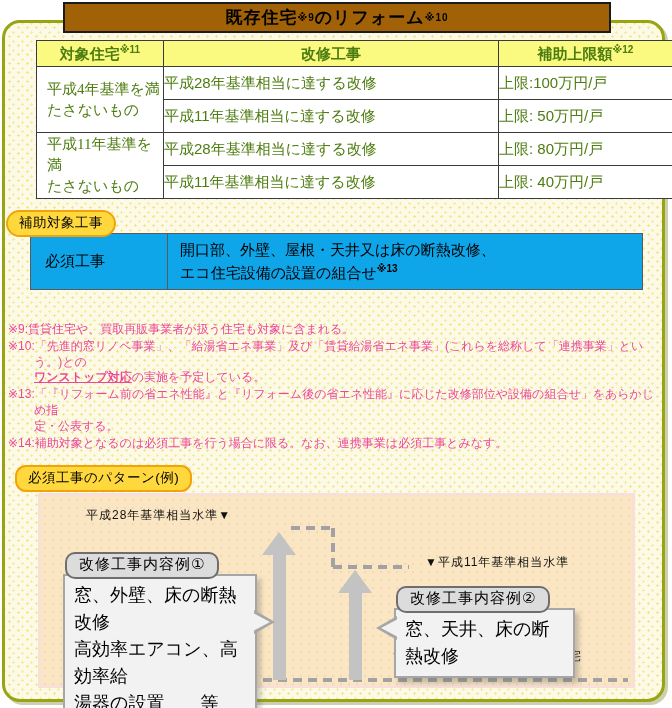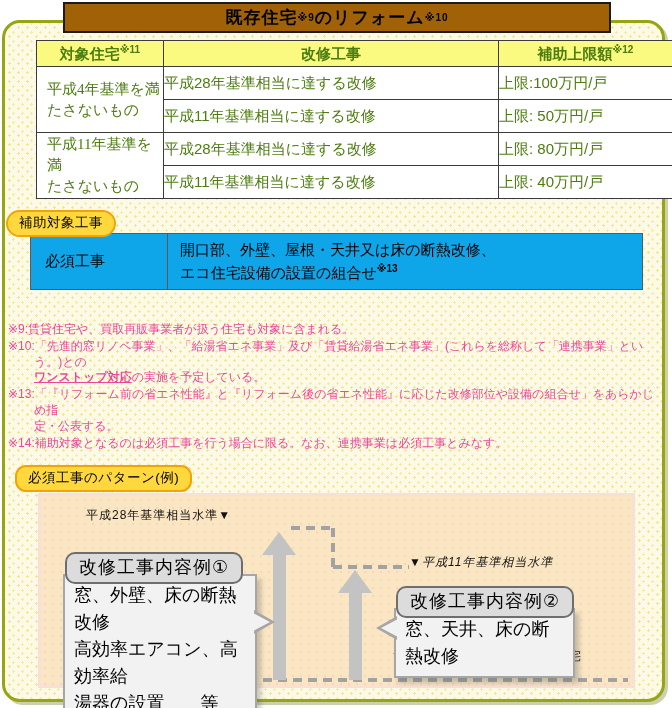--- a/index.html
+++ b/index.html
@@ -63,40 +63,40 @@
 
   .diagram {
     position:absolute; left:38px; top:493px; width:597px; height:195px; z-index:2;
     background-color:#FAE6C2;
     background-image:radial-gradient(rgba(228,158,138,0.22) 1px, transparent 1.3px);
     background-size:8px 8px;
     border:3px solid #F8DFD8;
   }
   .dlabel { position:absolute; font-size:12px; color:#111; letter-spacing:1px; white-space:nowrap; }
   .lbl-h28 { left:45px; top:11px; }
-  .lbl-h11 { left:368px; top:58px;font-style:italic; }
+  .lbl-h11 { left:384px; top:58px; }
   .lbl-h4  { left:350px; top:152px; }
 
   .dash-h { position:absolute; height:4px;
     background:repeating-linear-gradient(90deg,#A2A2A2 0 9px,transparent 9px 15px); }
   .dash-v { position:absolute; width:4px;
     background:repeating-linear-gradient(180deg,#A2A2A2 0 9px,transparent 9px 15px); }
   .dash-top { left:250px; top:30px; width:44px; }
   .dash-vert { left:290px; top:32px; height:39px; }
   .dash-mid { left:292px; top:69px; width:76px; }
   .dash-bottom { left:207px; top:182px; width:380px; }
 
   .arrow { position:absolute; width:34px; display:flex; flex-direction:column; align-items:center; z-index:1; }
   .arrow .head { width:0; height:0; border-left:17px solid transparent; border-right:17px solid transparent; border-bottom:23px solid #C3C3C3; }
   .arrow .shaft { width:13px; flex:1; background:#C3C3C3; }
   .arrow1 { left:221px; top:36px; height:148px; }
   .arrow2 { left:297px; top:74px; height:110px; }
 
   .btab { position:absolute; z-index:4; background:#DCDCDC; border:2px solid #6e6e6e;
-    border-radius:10px; font-size:18px; color:#000; letter-spacing:1px;
+    border-radius:10px; font-size:15px; color:#000; letter-spacing:1px;
     padding:1px 12px 3px; white-space:nowrap; }
   .btab1 { left:24px; top:56px; }
   .btab2 { left:355px; top:90px; }
   .bbody { position:absolute; z-index:3; background:#F2F2F2; border:2px solid #A6A6A6;
     font-size:18px; color:#000; line-height:1.5; padding:6px 9px;
     box-shadow:4px 5px 5px rgba(100,100,100,0.35); white-space:pre-wrap; }
   .bbody1 { left:22px; top:78px; width:194px; }
   .bbody2 { left:353px; top:112px; width:181px; }
   .bbody1::before { content:""; position:absolute; right:-20px; top:34px;
     border-top:12px solid transparent; border-bottom:12px solid transparent; border-left:21px solid #A6A6A6; }

